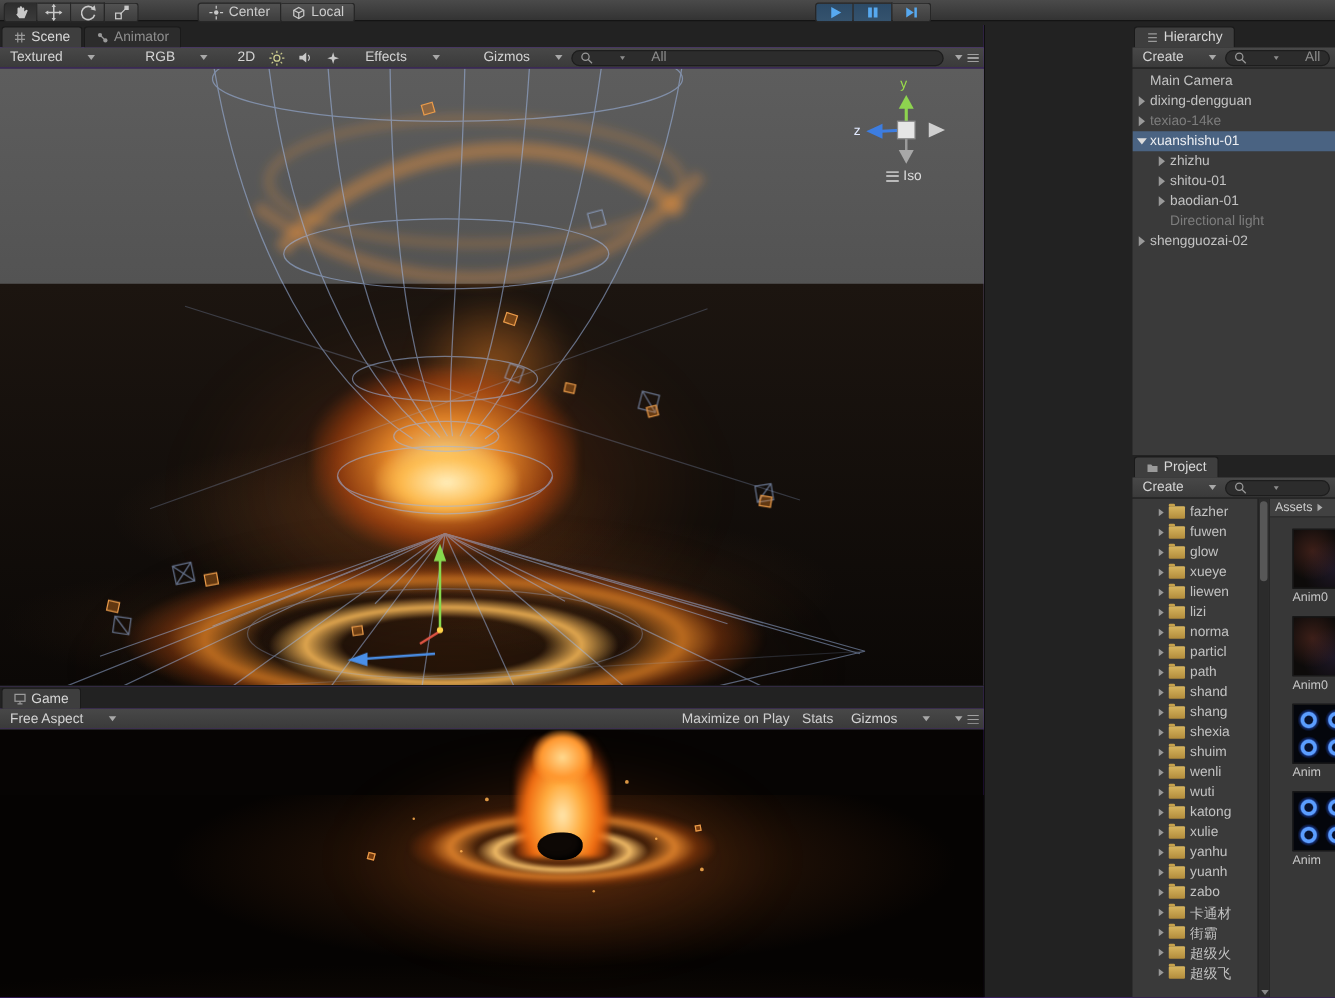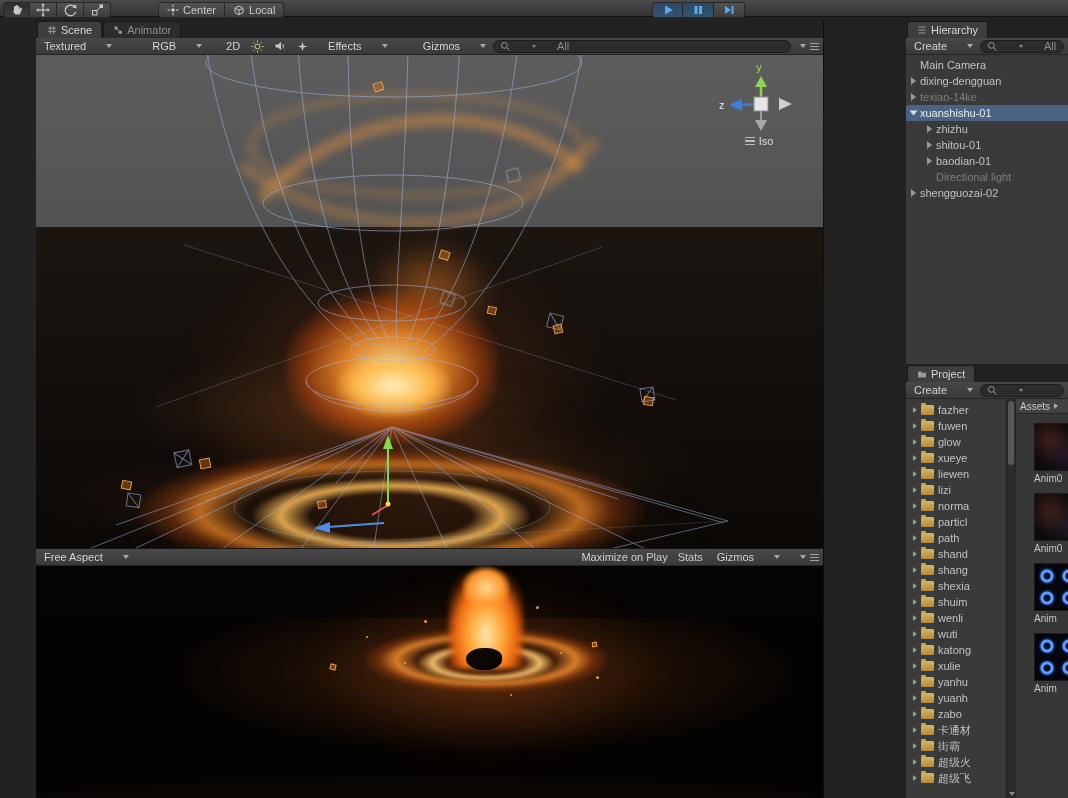--- a/index.html
+++ b/index.html
@@ -48,21 +48,21 @@
   .search { display:flex; align-items:center; gap:21px; height:13px; background:#2c2c2c;
     border:1px solid #1d1d1d; border-radius:7px; padding:0 6px; color:#8c8c8c; }
   .scaret { width:0; height:0; border-left:2.5px solid transparent; border-right:2.5px solid transparent;
     border-top:3px solid #8c8c8c; }
   .panelmenu { display:flex; align-items:center; gap:4px; margin-left:6px; }
   .menu-lines { width:9px; height:7px;
     background:repeating-linear-gradient(#a0a0a0 0 1px, transparent 1px 3px); }
 
   
   .left { position:absolute; left:0; top:20px; width:788px; height:778px;
-    border-right:1px solid #0e0e0e; display:flex; flex-direction:column; background:#6d28d9;margin-left:36px; }
+    border-right:1px solid #0e0e0e; display:flex; flex-direction:column; background:#6d28d9; }
   .scene-view { position:relative; height:494px; background:#585858; overflow:hidden;
     border-bottom:1px solid #161616; }
   .sky { position:absolute; left:0; top:0; right:0; height:172px;
     background:linear-gradient(#5d5d5d,#535353); }
   .terra { position:absolute; left:0; top:172px; right:0; bottom:0;
     background:
       radial-gradient(ellipse 300px 90px at 38% 58%, rgba(140,85,40,.25), transparent 70%),
       radial-gradient(ellipse 260px 80px at 62% 76%, rgba(120,70,35,.18), transparent 70%),
       radial-gradient(ellipse 200px 60px at 18% 85%, rgba(100,60,30,.15), transparent 70%),
       linear-gradient(#1c1510,#0b0806); }
@@ -95,21 +95,21 @@
   .hrow.sel { background:#4a6382; }
   .tri { flex:none; width:0; height:0; border-top:4px solid transparent; border-bottom:4px solid transparent;
     border-left:5px solid #999; margin-right:4px; }
   .tri.exp { transform:rotate(90deg); }
   .notri { flex:none; width:9px; }
   .dim { color:#7d7d7d; }
   .sel .hlbl { color:#eceef2; }
   .sel .tri { border-left-color:#dcdcdc; }
   .p-content { flex:1; display:flex; background:#3a3a3a; overflow:hidden; }
   .p-folders { width:100px; padding-top:3px; overflow:hidden; }
-  .prow { height:16px; display:flex; align-items:center; padding-left:7px; white-space:nowrap; overflow:hidden; }
+  .prow { height:16px; display:flex; align-items:center; padding-left:7px; white-space:nowrap; overflow:hidden;margin-left:14px; }
   .prow .tri { margin-right:2px; border-left-width:4px; border-top-width:3.5px; border-bottom-width:3.5px; }
   .fic { flex:none; width:13px; height:10px; margin:0 4px 0 2px; position:relative;
     background:linear-gradient(#d8b65f,#b28c3c); border-radius:1px; }
   .fic::before { content:""; position:absolute; top:-2px; left:0; width:5px; height:2px;
     background:#c7a24b; border-radius:1px 1px 0 0; }
   .p-scroll { width:9px; background:#2b2b2b; border-left:1px solid #222; position:relative; }
   .p-scroll .sthumb { position:absolute; left:1px; right:1px; top:2px; height:64px;
     background:#575757; border-radius:3px; }
   .p-scroll .sarrow { position:absolute; bottom:2px; left:1.5px; width:0; height:0;
     border-left:3px solid transparent; border-right:3px solid transparent; border-top:4px solid #888; }
@@ -418,20 +418,30 @@
           <rect x="37" y="23" width="14" height="14" fill="#e6e6e6" stroke="#8a8a8a"></rect>
         </svg>
         <span class="zlab">z</span>
         <div class="isorow">
           <i class="iso-ic"></i>
           <span>Iso</span>
         </div>
       </div>
     </div>
 
+    <div class="tabbar">
+      <div class="tab active">
+        <svg width="10" height="10" viewBox="0 0 10 10">
+            <rect x="1" y="1.5" width="8" height="5.5" fill="none" stroke="#9a9a9a"></rect>
+            <line x1="3" y1="9" x2="7" y2="9" stroke="#9a9a9a"></line>
+            <line x1="5" y1="7" x2="5" y2="9" stroke="#9a9a9a"></line>
+          </svg>
+        <span>Game</span>
+      </div>
+    </div>
 
     <div class="ptoolbar">
       <div class="dd">
         <span>Free Aspect</span>
         <i class="caret"></i>
       </div>
       <div class="rctrl">
         <span class="flatbtn">Maximize on Play</span>
         <span class="flatbtn">Stats</span>
         <div class="dd">

